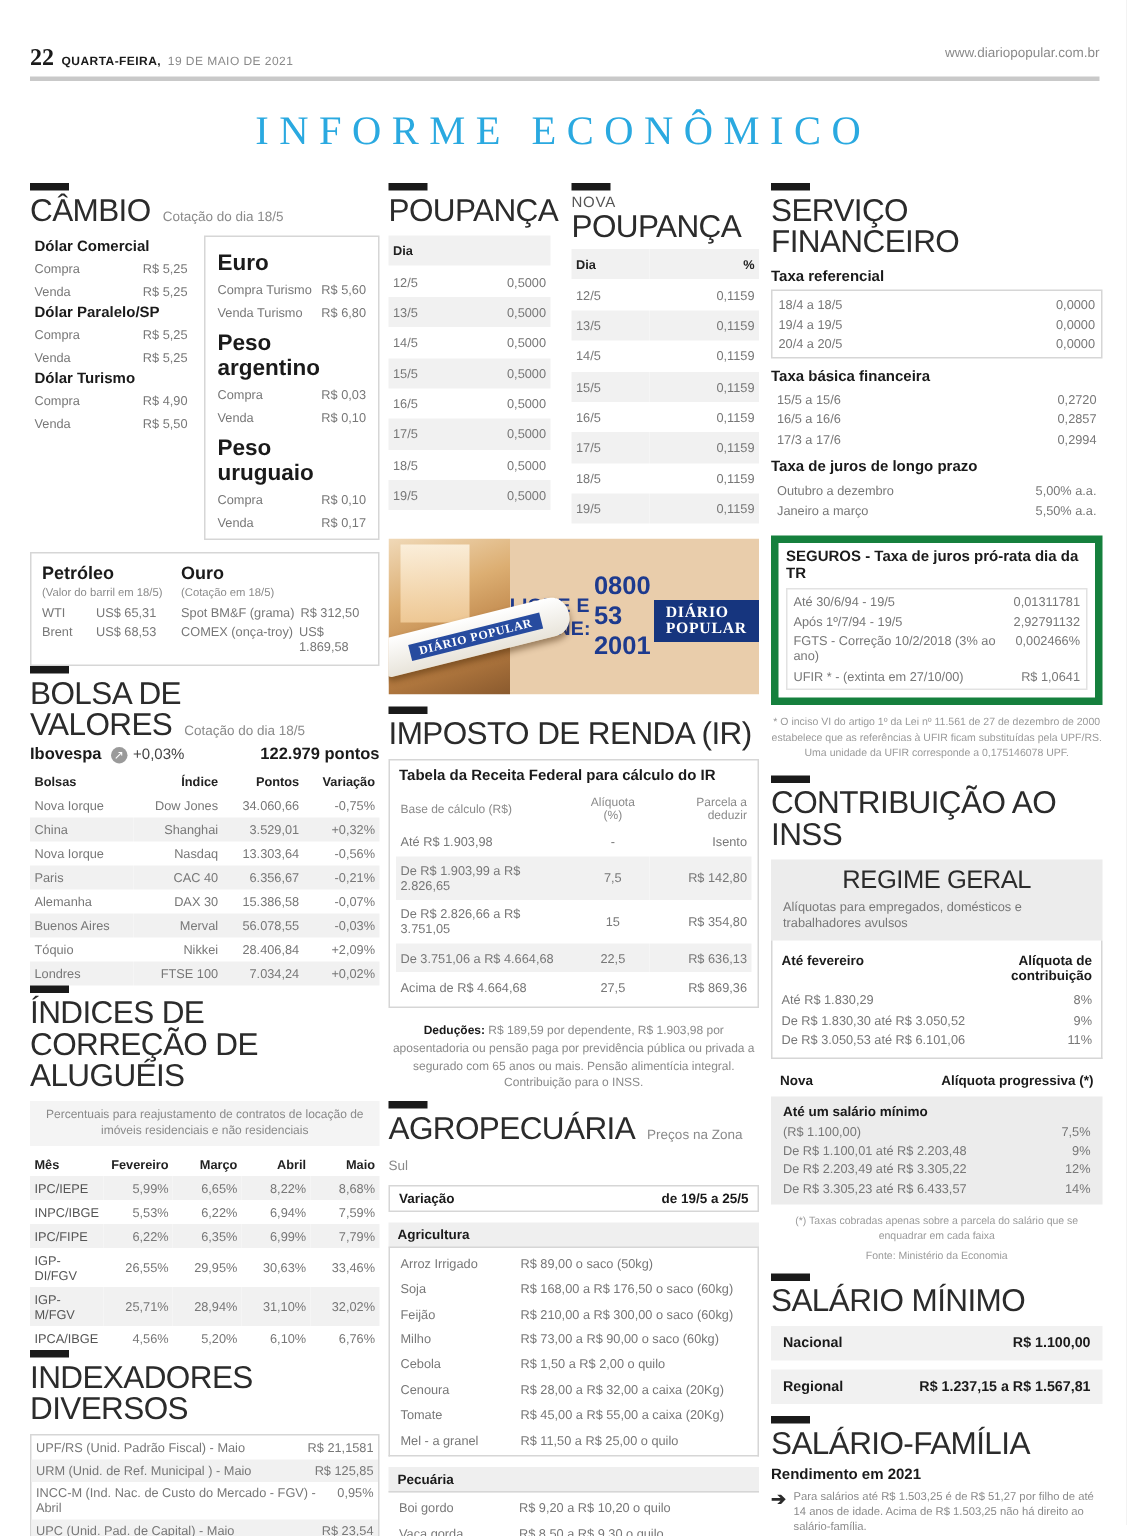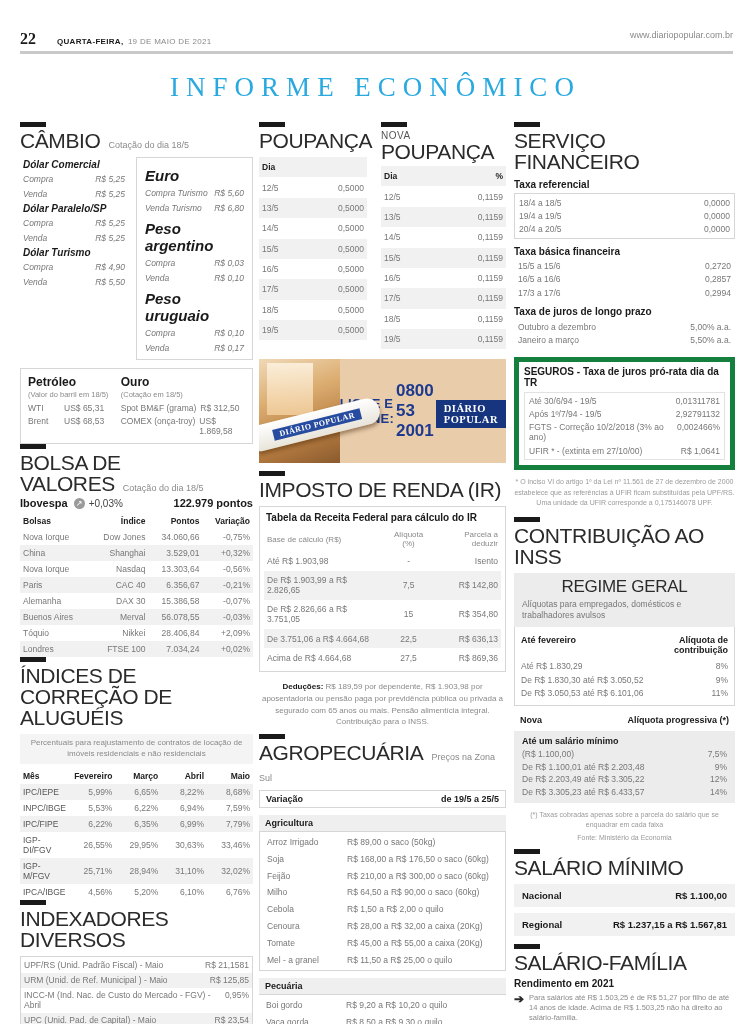--- a/index.html
+++ b/index.html
@@ -4,21 +4,21 @@
 <style>
   * { margin:0; padding:0; box-sizing:border-box; }
   html,body { background:#e9e9e9; }
   .page { position:relative; width:751px; height:1024px; background:#ffffff;
           font-family:"Liberation Sans", sans-serif; color:#666; overflow:hidden;
           margin:0 auto; }
   
   .masthead { position:absolute; left:20px; right:18px; top:30px; height:24px;
               border-bottom:3px solid #c9c9c9; display:flex; align-items:flex-start;
               justify-content:space-between; }
-  .mh-left { display:flex; align-items:baseline; gap:21px; }
+  .mh-left { display:flex; align-items:baseline; gap:5px; }
   .pageno { font-family:"Liberation Serif", serif; font-weight:bold; font-size:16px; color:#1a1a1a; }
   .dateline b { font-size:8px; color:#1a1a1a; letter-spacing:.3px; }
   .dateline span { font-size:8px; color:#8a8a8a; letter-spacing:.3px; }
   .siteurl { font-size:9px; color:#8a8a8a; }
   .pagetitle { position:absolute; top:72px; left:0; right:0; text-align:center;
                font-family:"Liberation Serif", serif; font-size:27px; color:#2aa9e0;
                letter-spacing:7px; font-weight:400; }
   
   .col { position:absolute; top:122px; }
   .col-left  { left:20px;  width:233px; }
@@ -36,21 +36,21 @@
   td:first-child { text-align:left; }
   .zebra-even tbody tr:nth-child(even) { background:#f1f1f1; }
   .zebra-odd  tbody tr:nth-child(odd)  { background:#f1f1f1; }
   
   .kv { display:flex; font-size:8.5px; color:#777; padding:2.5px 3px; }
   .kv .k { flex:1; }
   .kv .v { text-align:right; }
   .box { border:1px solid #d6d6d6; }
   .gname { font-size:10px; font-weight:bold; color:#1a1a1a; padding:2px 3px 1px; }
   
-  .cambio-body { display:flex; gap:8px; margin-top:6px;font-style:italic; }
+  .cambio-body { display:flex; gap:8px; margin-top:6px; }
   .cambio-left { width:108px; }
   .cambio-right { flex:1; padding:4px 5px; }
   .cambio-right .gname { font-size:15px; padding-top:5px; }
   .fuelbox { display:flex; margin-top:8px; padding:6px 7px; gap:6px; }
   .fuel h4 { font-size:12px; color:#1a1a1a; margin-bottom:1px; }
   .fuel .note { font-size:7.5px; color:#8a8a8a; margin-bottom:2px; }
   .fuel .kv { padding:1.5px 0; }
   .fuel-p { width:42%; }
   .fuel-p .kv .k { flex:none; width:36px; }
   .fuel-p .kv .v, .fuel-o .kv .v { text-align:left; }
@@ -610,21 +610,21 @@
           <div class="kv">
             <span class="k">Soja</span>
             <span class="v">R$ 168,00 a R$ 176,50 o saco (60kg)</span>
           </div>
           <div class="kv">
             <span class="k">Feijão</span>
             <span class="v">R$ 210,00 a R$ 300,00 o saco (60kg)</span>
           </div>
           <div class="kv">
             <span class="k">Milho</span>
-            <span class="v">R$ 64,50 a R$ 90,00 o saco (60kg)</span>
+            <span class="v">R$ 73,00 a R$ 90,00 o saco (60kg)</span>
           </div>
           <div class="kv">
             <span class="k">Cebola</span>
             <span class="v">R$ 1,50 a R$ 2,00 o quilo</span>
           </div>
           <div class="kv">
             <span class="k">Cenoura</span>
             <span class="v">R$ 28,00 a R$ 32,00 a caixa (20Kg)</span>
           </div>
           <div class="kv">

